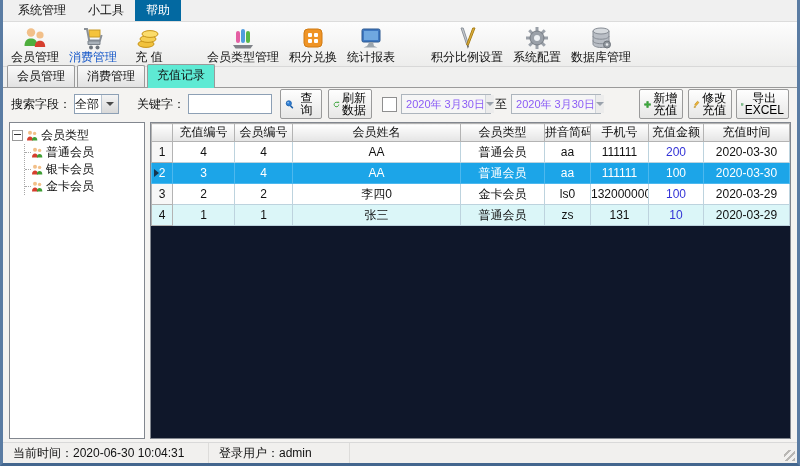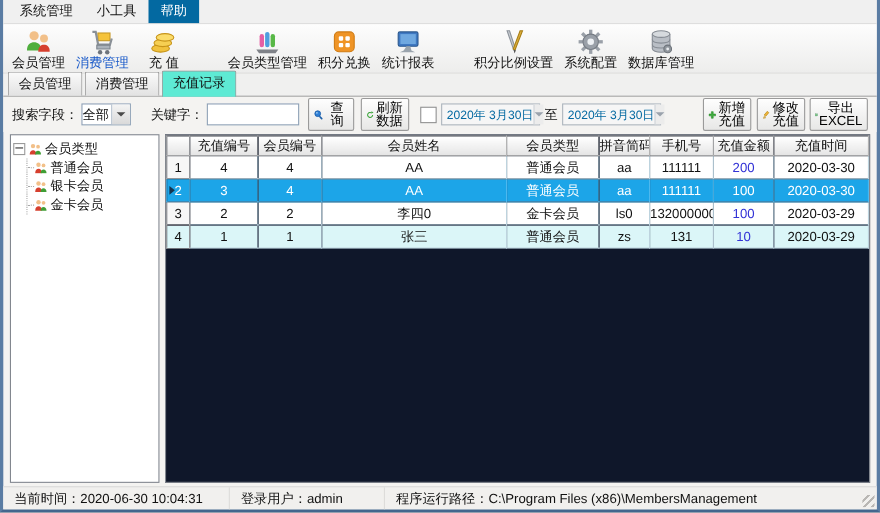--- a/index.html
+++ b/index.html
@@ -50,21 +50,21 @@
   .combo-arrow{width:16px;height:18px;background:linear-gradient(#f4f4f4,#d9d9d9);
     border-left:1px solid #b9c4d0;display:flex;align-items:center;justify-content:center;}
   .tri-down{width:0;height:0;border-left:4px solid transparent;border-right:4px solid transparent;
     border-top:4px solid #4a4a4a;}
   .txt-input{width:76px;height:18px;border:1px solid #8da0b5;margin-left:3px;font-size:12px;
     font-family:inherit;padding:0 3px;box-sizing:content-box;}
   .vbtn{display:flex;flex-direction:row;align-items:center;justify-content:center;gap:1px;
     height:30px;min-width:42px;padding:1px 4px;border:1px solid #9a9a9a;border-radius:2px;
     background:linear-gradient(#fefefe,#e7e7e6);font-size:12px;font-family:inherit;line-height:12px;}
   .checkbox{width:13px;height:13px;border:1px solid #8f8f8f;background:#fff;flex:0 0 13px;}
-  .datebox{width:90px;height:20px;border:1px solid #adb5bd;background:#f6f6f6;color:#0369a1;
+  .datebox{width:90px;height:20px;border:1px solid #adb5bd;background:#f6f6f6;color:#8b5cf6;
     display:flex;align-items:center;box-sizing:border-box;margin-left:4px;}
   .datebox .date-text{flex:1;padding-left:4px;font-size:11px;white-space:nowrap;}
   .datebox .combo-arrow{height:18px;background:#ececec;border-left:1px solid #cfd4da;}
   .datebox .tri-down{border-top-color:#9aa2ac;}
   
   .main{flex:1;display:flex;gap:5px;padding:2px 6px 3px;overflow:hidden;}
   .treepanel{width:136px;flex:0 0 136px;background:#fff;border:1px solid #82878f;padding:4px 2px;
     box-sizing:border-box;}
   .tree-row{display:flex;align-items:center;gap:3px;height:17px;white-space:nowrap;}
   .expand-box{width:9px;height:9px;border:1px solid #9a9a9a;background:#fff;position:relative;flex:0 0 9px;}
@@ -392,17 +392,16 @@
             <td>2020-03-29</td>
           </tr>
         </tbody>
       </table>
     </div>
   </div>
 
   <div class="statusbar">
     <div class="status-seg s1">当前时间：2020-06-30 10:04:31</div>
     <div class="status-seg s2">登录用户：admin</div>
-    <div class="status-seg s3">程序运行路径：C:\Program Files (x86)\MembersManagement</div>
     <span class="grip"></span>
   </div>
 
 </div>
 
 </body></html>

